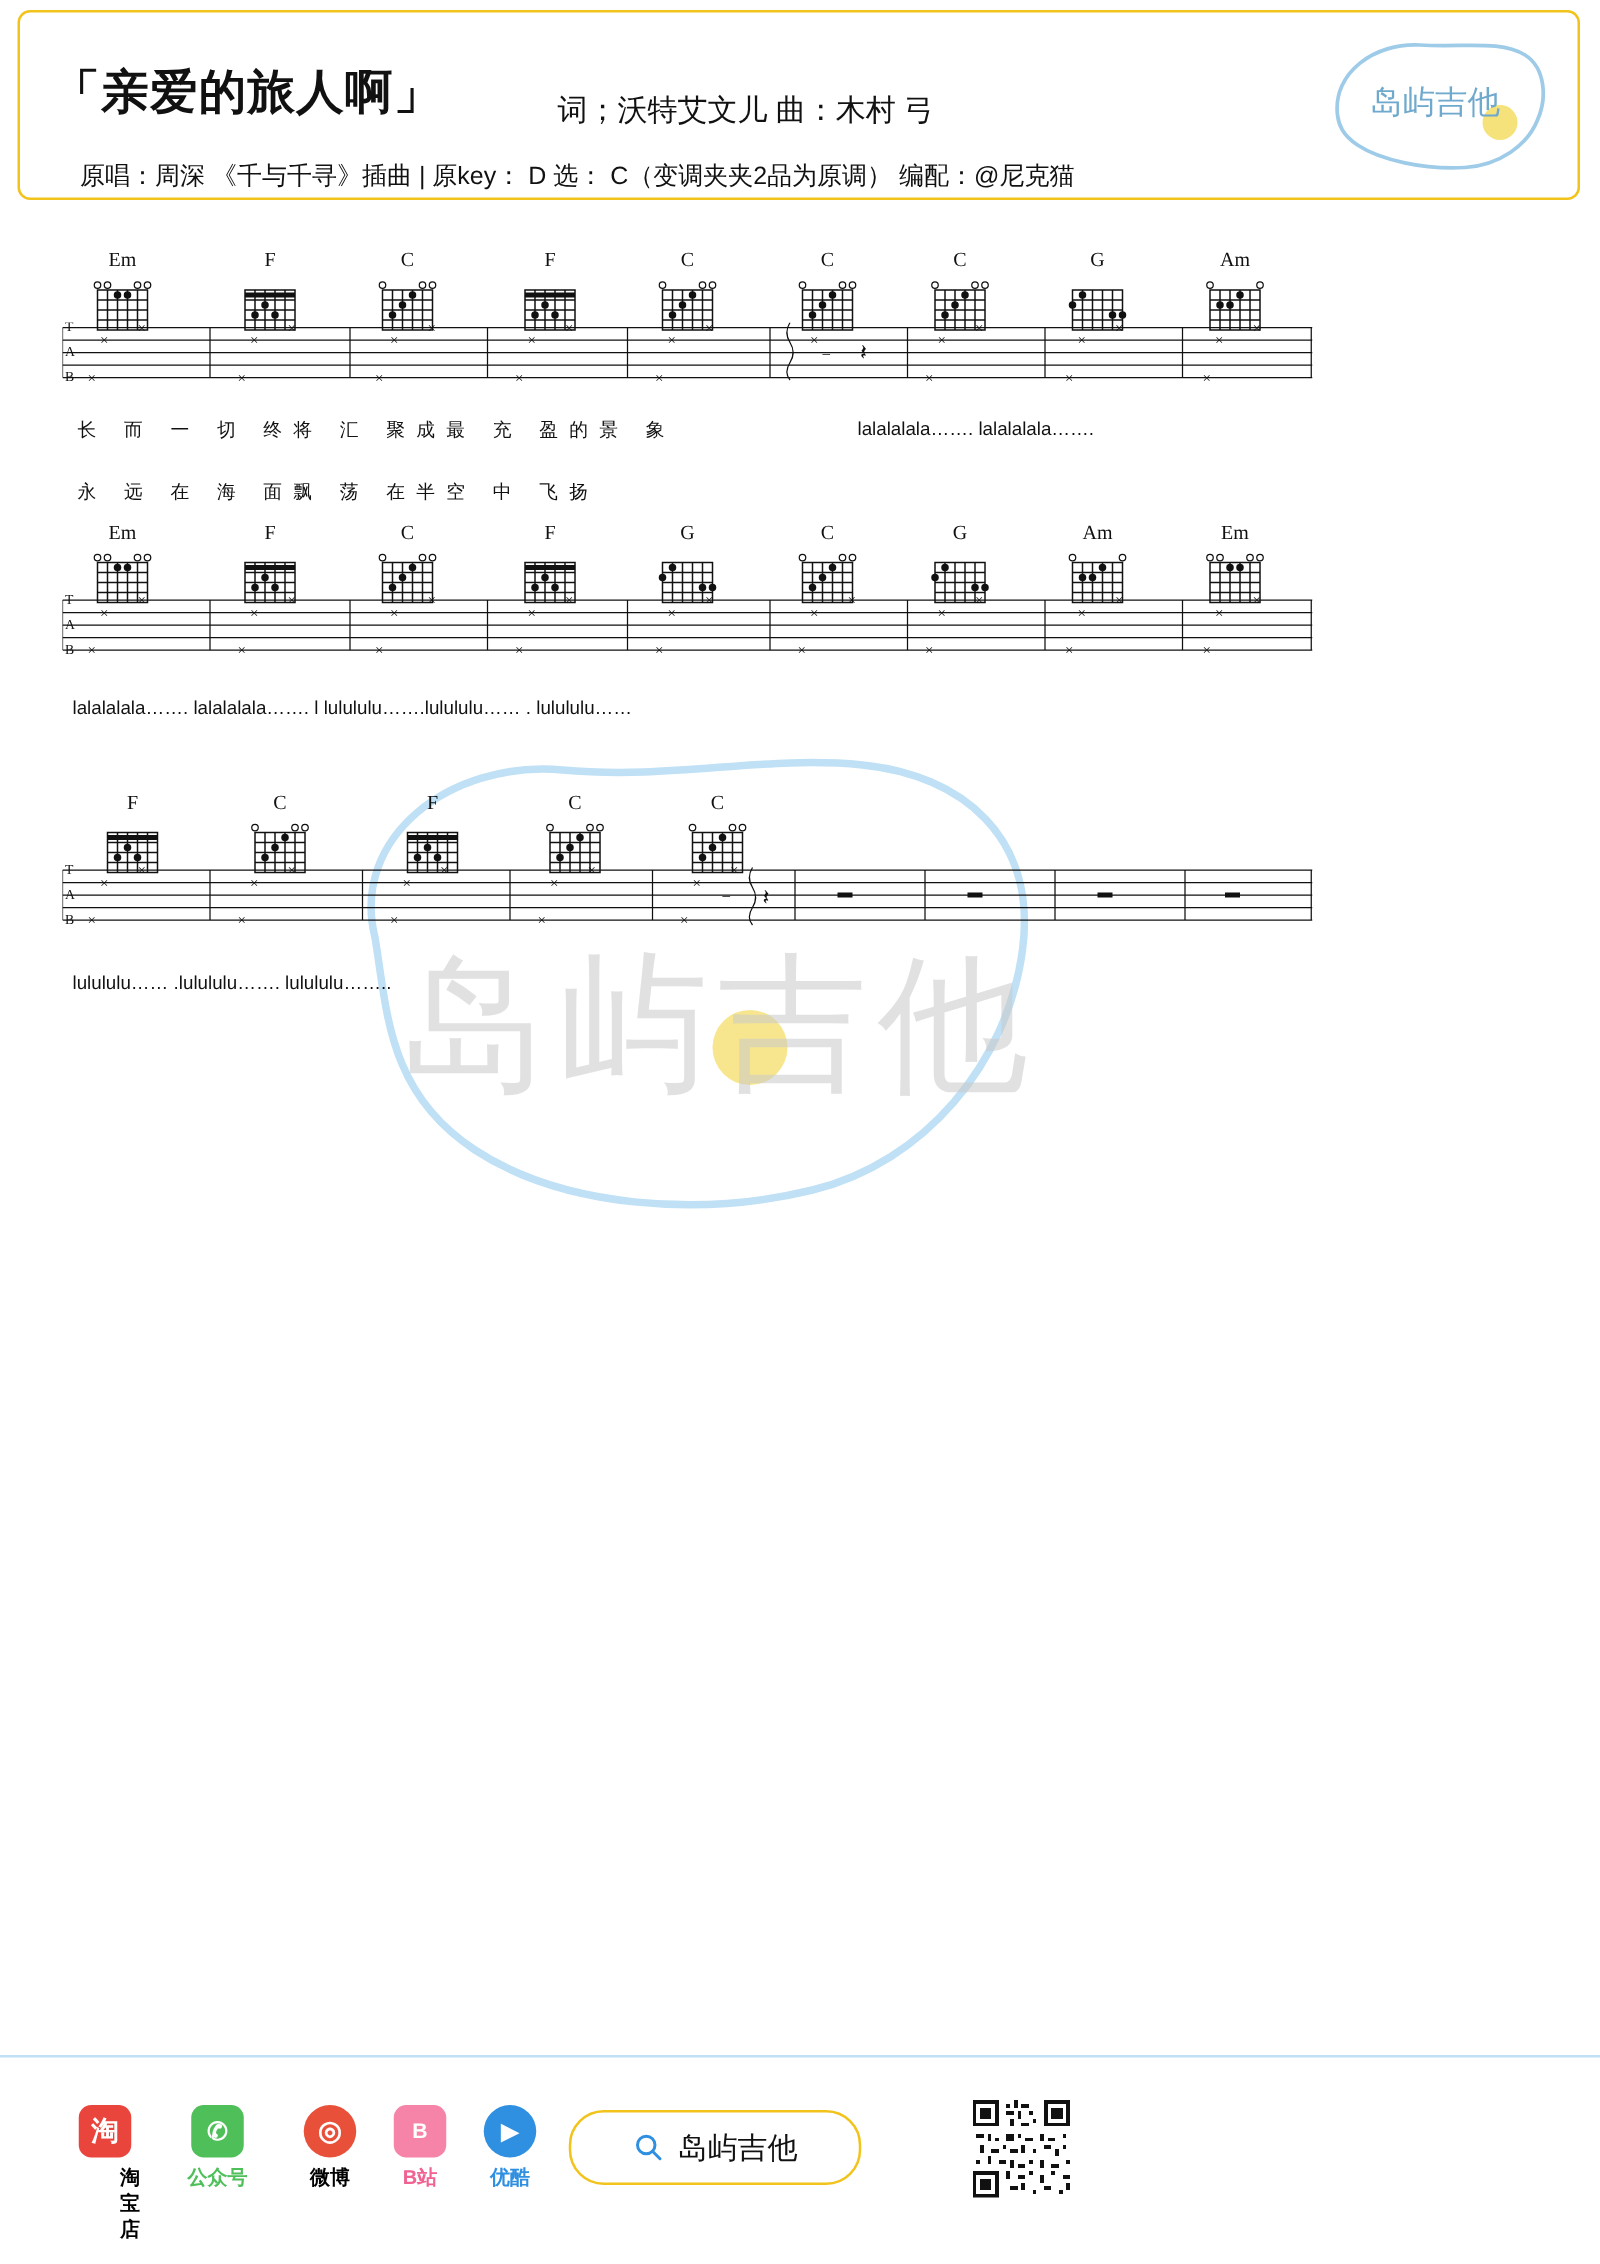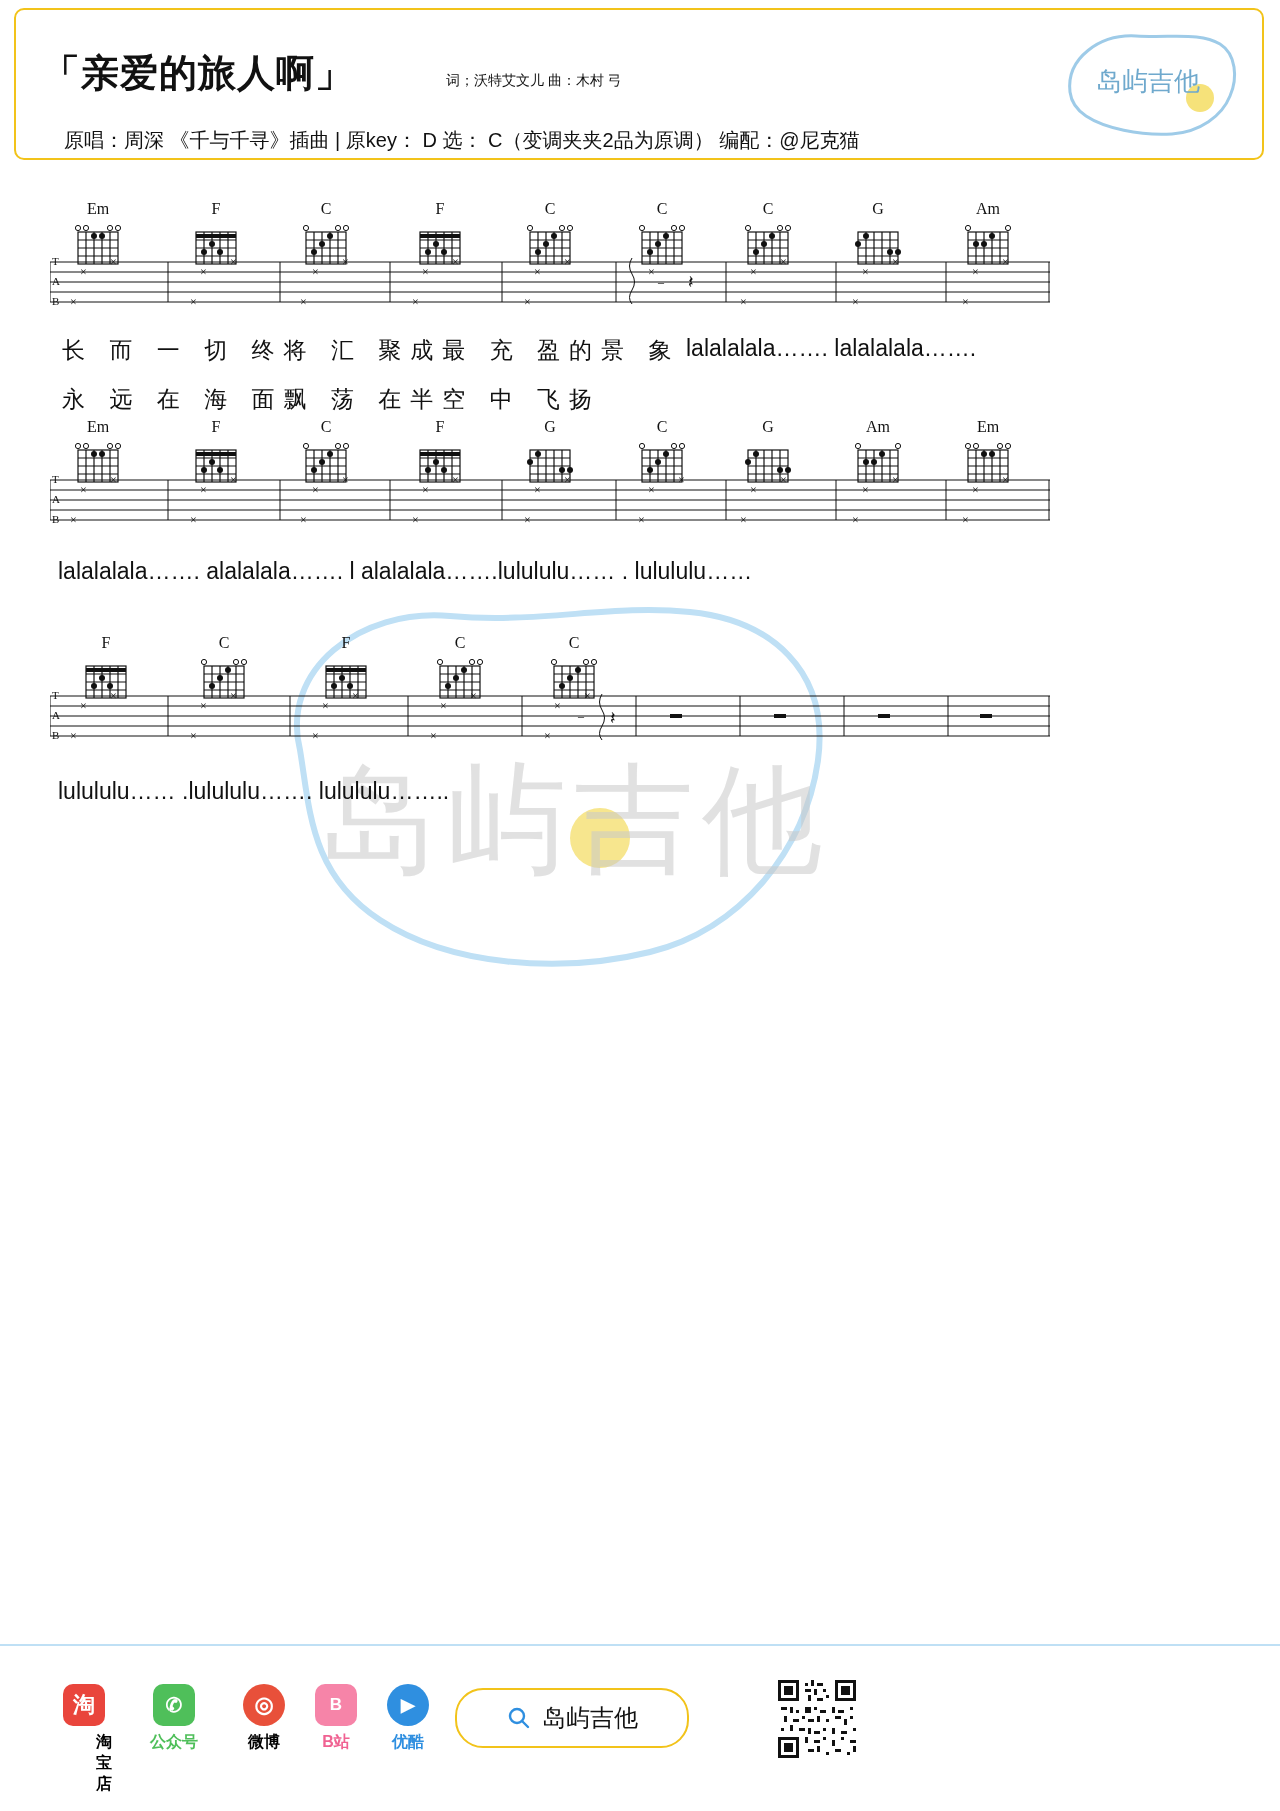--- a/index.html
+++ b/index.html
@@ -14,38 +14,38 @@
     border:2px solid #f2c31a;border-radius:10px;background:#fff;
     box-sizing:border-box;
   }
   .title{
     position:absolute;left:26px;top:38px;
     font-size:38px;font-weight:bold;color:#111;letter-spacing:1px;
     white-space:nowrap;
   }
   .credits{
     position:absolute;left:430px;top:62px;
-    font-size:14px;color:#111;white-space:nowrap;text-align:center;
+    font-size:24px;color:#111;white-space:nowrap;text-align:center;
   }
   .subline{
     position:absolute;left:48px;top:117px;
     font-size:20px;color:#111;white-space:nowrap;
   }
   
   .hdr-logo{position:absolute;right:22px;top:20px;width:180px;height:110px;}
   .hdr-logo svg{display:block;}
   
   .system{position:absolute;left:0;top:0;width:1280px;}
   .chorddiag{position:absolute;font-size:0;}
   .chordname{
     position:absolute;top:-22px;left:0;width:52px;text-align:center;
     font-size:16px;font-family:"Liberation Serif", serif;color:#111;
   }
   .tabstaff{position:absolute;}
-  .lyricline{position:absolute;font-size:23px;color:#111;white-space:nowrap;}
+  .lyricline{position:absolute;font-size:15px;color:#111;white-space:nowrap;}
   
   .watermark{
     position:absolute;left:270px;top:600px;width:600px;height:420px;
     pointer-events:none;
   }
   .wm-text{
     position:absolute;left:318px;top:740px;
     font-size:120px;color:#c9c9c9;opacity:.55;
     font-family:"Liberation Serif", serif;letter-spacing:8px;
     white-space:nowrap;
@@ -636,21 +636,21 @@
         <text x="812" y="18">×</text>
           <text x="842" y="8">×</text>
           <text x="802" y="48">×</text>
         <text x="922" y="18">×</text>
           <text x="952" y="8">×</text>
           <text x="912" y="48">×</text>
       </g>
     </svg>
   </div>
 
-  <div class="lyricline" style="left:58px;top:558px;">lalalalala…….        alalalala…….              l alalalala…….lulululu…… .          lulululu……</div>
+  <div class="lyricline" style="left:58px;top:558px;">lalalalala…….        lalalalala…….              l lulululu…….lulululu…… .          lulululu……</div>
 </div>
 
 <div class="system">
   <div class="chorddiag" style="left:80px;top:656px;">
     <div class="chordname">F</div>
     <svg width="52" height="46" viewBox="0 0 52 46">
       <g stroke="#111" stroke-width="1.2" fill="none">
         <rect x="6" y="10" width="40" height="32"></rect>
         <line x1="14" y1="10" x2="14" y2="42"></line>
           <line x1="22" y1="10" x2="22" y2="42"></line>

